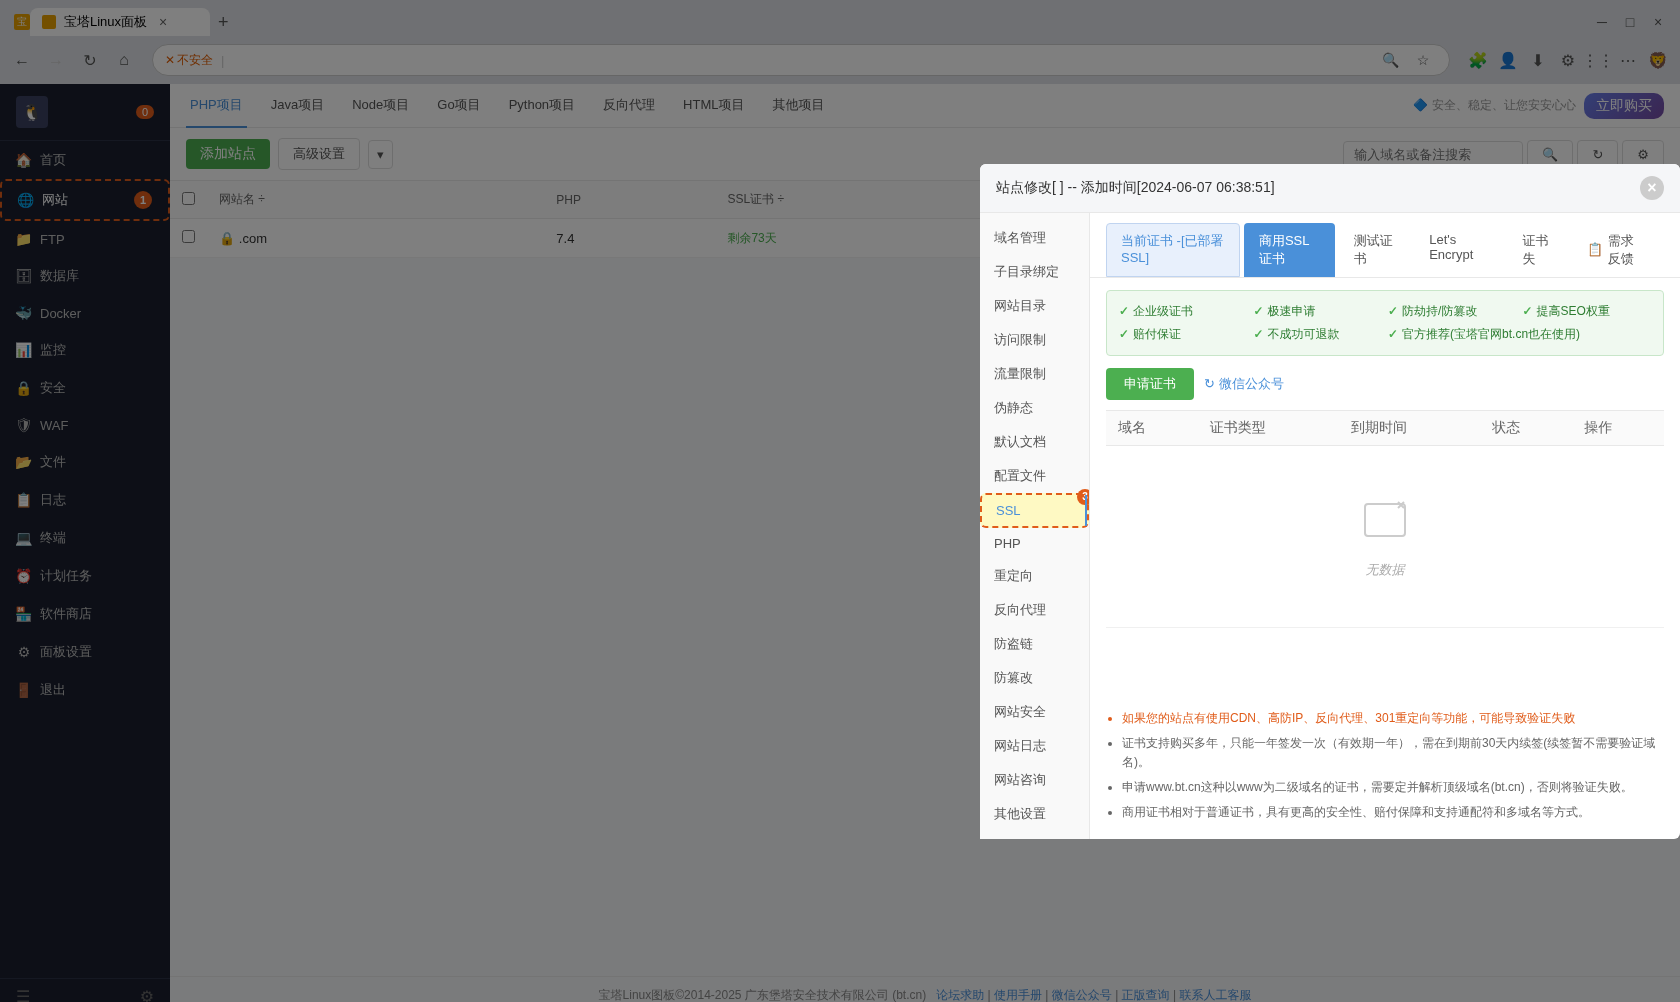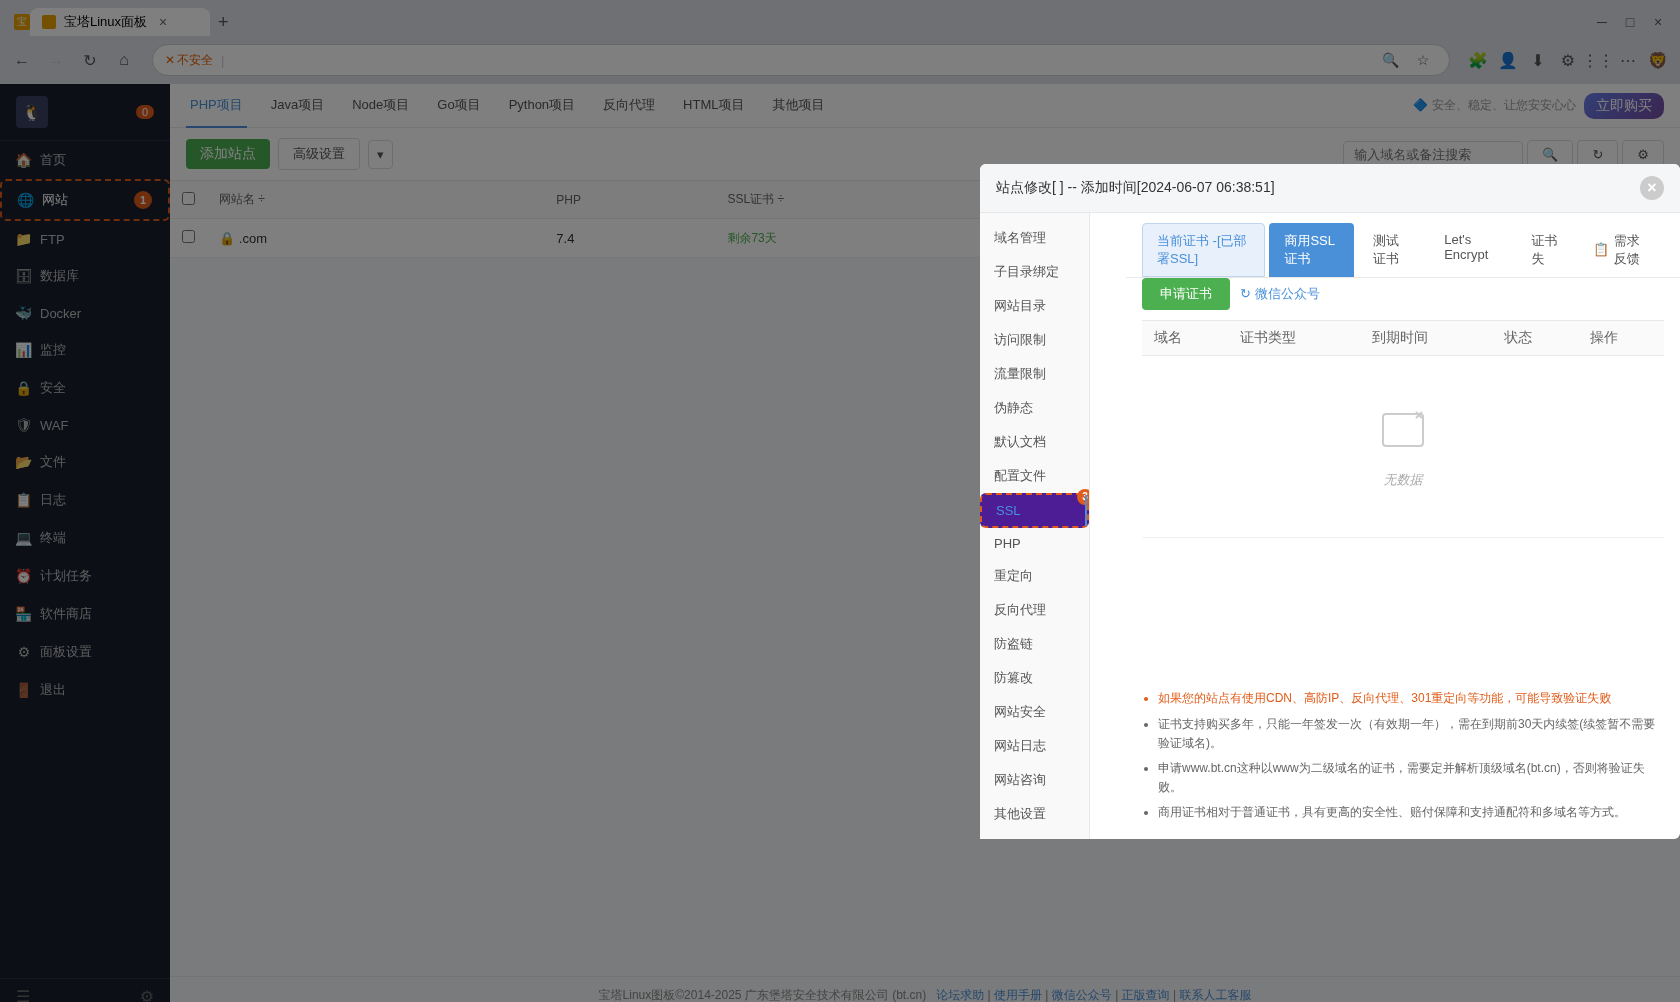--- a/index.html
+++ b/index.html
@@ -68,26 +68,26 @@
     .pagination { display: flex; align-items: center; gap: 4px; padding: 10px 16px; justify-content: flex-end; font-size: 13px; color: #555; }
     .table-area { overflow: auto; flex: 1; }
 
     
     .overlay { position: fixed; top: 0; left: 0; width: 100%; height: 100%; background: rgba(0,0,0,0.5); z-index: 1000; display: flex; align-items: center; justify-content: flex-end; }
 
     
     .modal { background: #fff; border-radius: 6px; width: 700px; max-height: 750px; position: relative; display: flex; flex-direction: column; }
     .modal-header { background: #f5f6f8; border-radius: 6px 6px 0 0; padding: 12px 16px; display: flex; align-items: center; font-size: 14px; color: #333; border-bottom: 1px solid #e8e8e8; }
     .modal-close { margin-left: auto; width: 24px; height: 24px; background: #ccc; border-radius: 50%; display: flex; align-items: center; justify-content: center; cursor: pointer; font-size: 16px; color: #fff; font-weight: bold; }
-    .modal-body { display: flex; flex: 1; overflow: hidden; gap: 36px; }
+    .modal-body { display: flex; flex: 1; overflow: hidden; }
 
     
     .modal-sidebar { width: 110px; background: #f9f9f9; border-right: 1px solid #e8e8e8; padding: 8px 0; flex-shrink: 0; overflow-y: auto; }
     .modal-sidebar-item { padding: 8px 14px; font-size: 13px; color: #555; cursor: pointer; }
-    .modal-sidebar-item.active { color: #4a90d9; background: #4c1d95; position: relative; }
+    .modal-sidebar-item.active { color: #4a90d9; background: #fef9c3; position: relative; }
     .modal-sidebar-item.active::after { content: ''; position: absolute; right: 0; top: 0; bottom: 0; width: 2px; background: #4a90d9; }
     .ssl-item { border: 2px dashed #e05c1a; border-radius: 6px; position: relative; }
     .ssl-num { position: absolute; right: -6px; top: -6px; background: #e05c1a; color: #fff; border-radius: 50%; width: 16px; height: 16px; display: flex; align-items: center; justify-content: center; font-size: 10px; font-weight: bold; }
 
     
     .modal-content-area { flex: 1; padding: 0; overflow-y: auto; display: flex; flex-direction: column; }
     .modal-tabs { display: flex; padding: 10px 16px 0; gap: 0; border-bottom: 1px solid #e8e8e8; }
     .modal-tab { padding: 8px 14px; font-size: 13px; color: #555; cursor: pointer; border: 1px solid transparent; border-radius: 4px 4px 0 0; margin-right: 4px; }
     .modal-tab.active { background: #4a90d9; color: #fff; }
 
@@ -441,20 +441,43 @@
           </div>
           <div class="modal-tab">
             <span>证书失</span>
           </div>
           <div class="modal-tab" style="display:flex;align-items:center;gap:4px;">
             <span>📋</span>
             <span>需求反馈</span>
           </div>
         </div>
 
+        <div class="ssl-features">
+          <div class="ssl-feature">
+            <span>企业级证书</span>
+          </div>
+          <div class="ssl-feature">
+            <span>极速申请</span>
+          </div>
+          <div class="ssl-feature">
+            <span>防劫持/防篡改</span>
+          </div>
+          <div class="ssl-feature">
+            <span>提高SEO权重</span>
+          </div>
+          <div class="ssl-feature">
+            <span>赔付保证</span>
+          </div>
+          <div class="ssl-feature">
+            <span>不成功可退款</span>
+          </div>
+          <div class="ssl-feature" style="grid-column:span 2;">
+            <span>官方推荐(宝塔官网bt.cn也在使用)</span>
+          </div>
+        </div>
 
         <div class="ssl-actions">
           <button class="btn-apply">申请证书</button>
           <button class="btn-customer">
             <span>↻</span>
             <span>微信公众号</span>
           </button>
         </div>
 
         <div style="flex:1;overflow:auto;margin:0 16px;">

